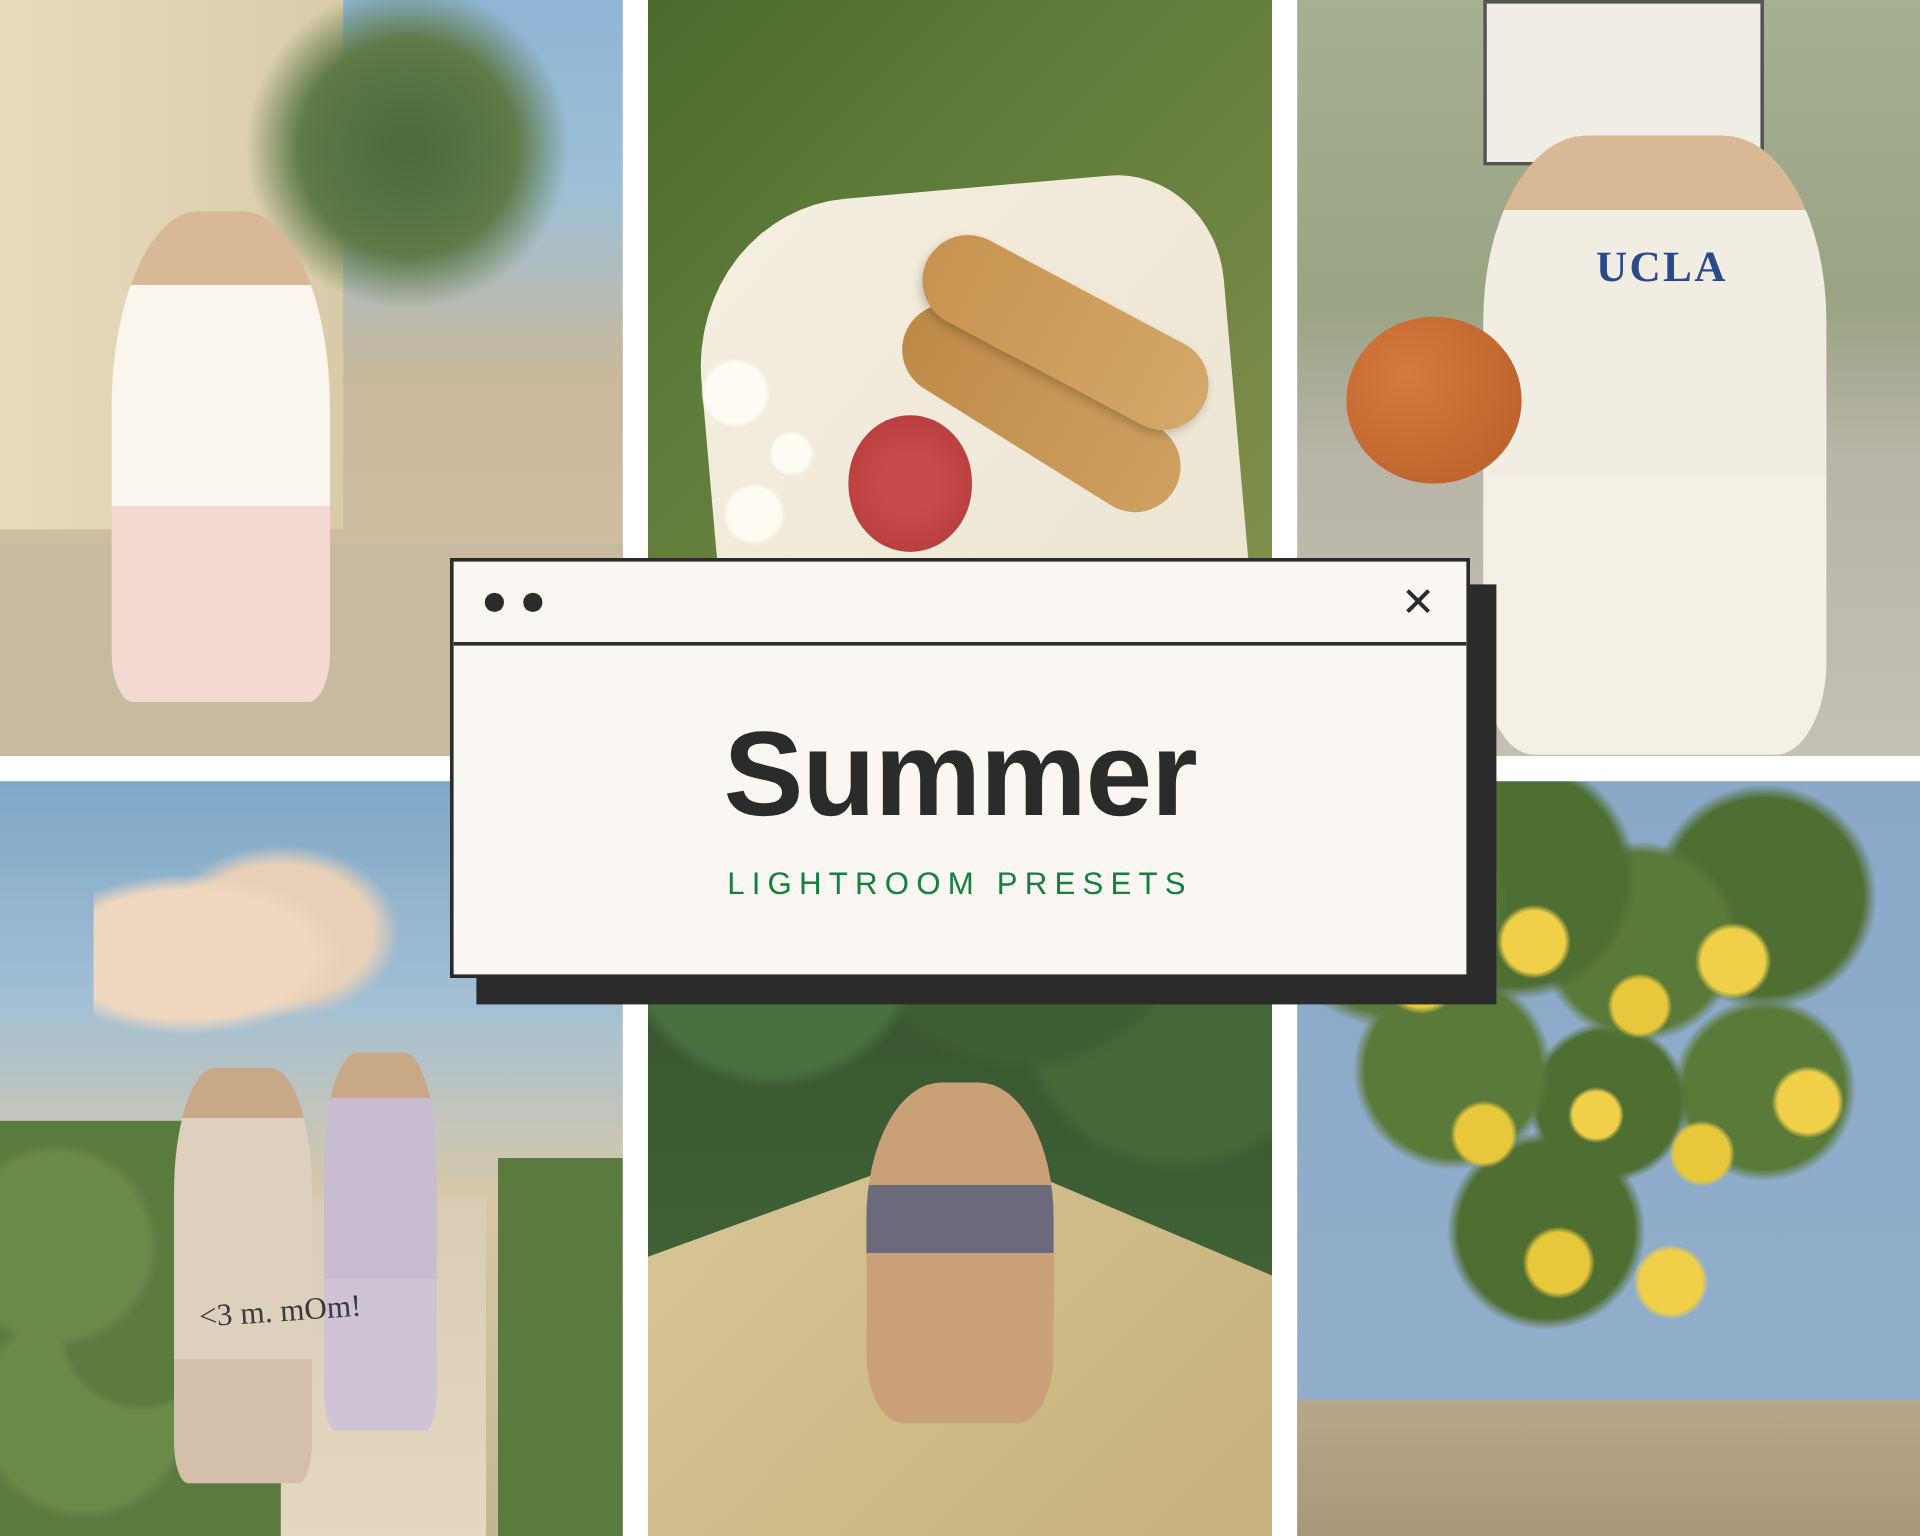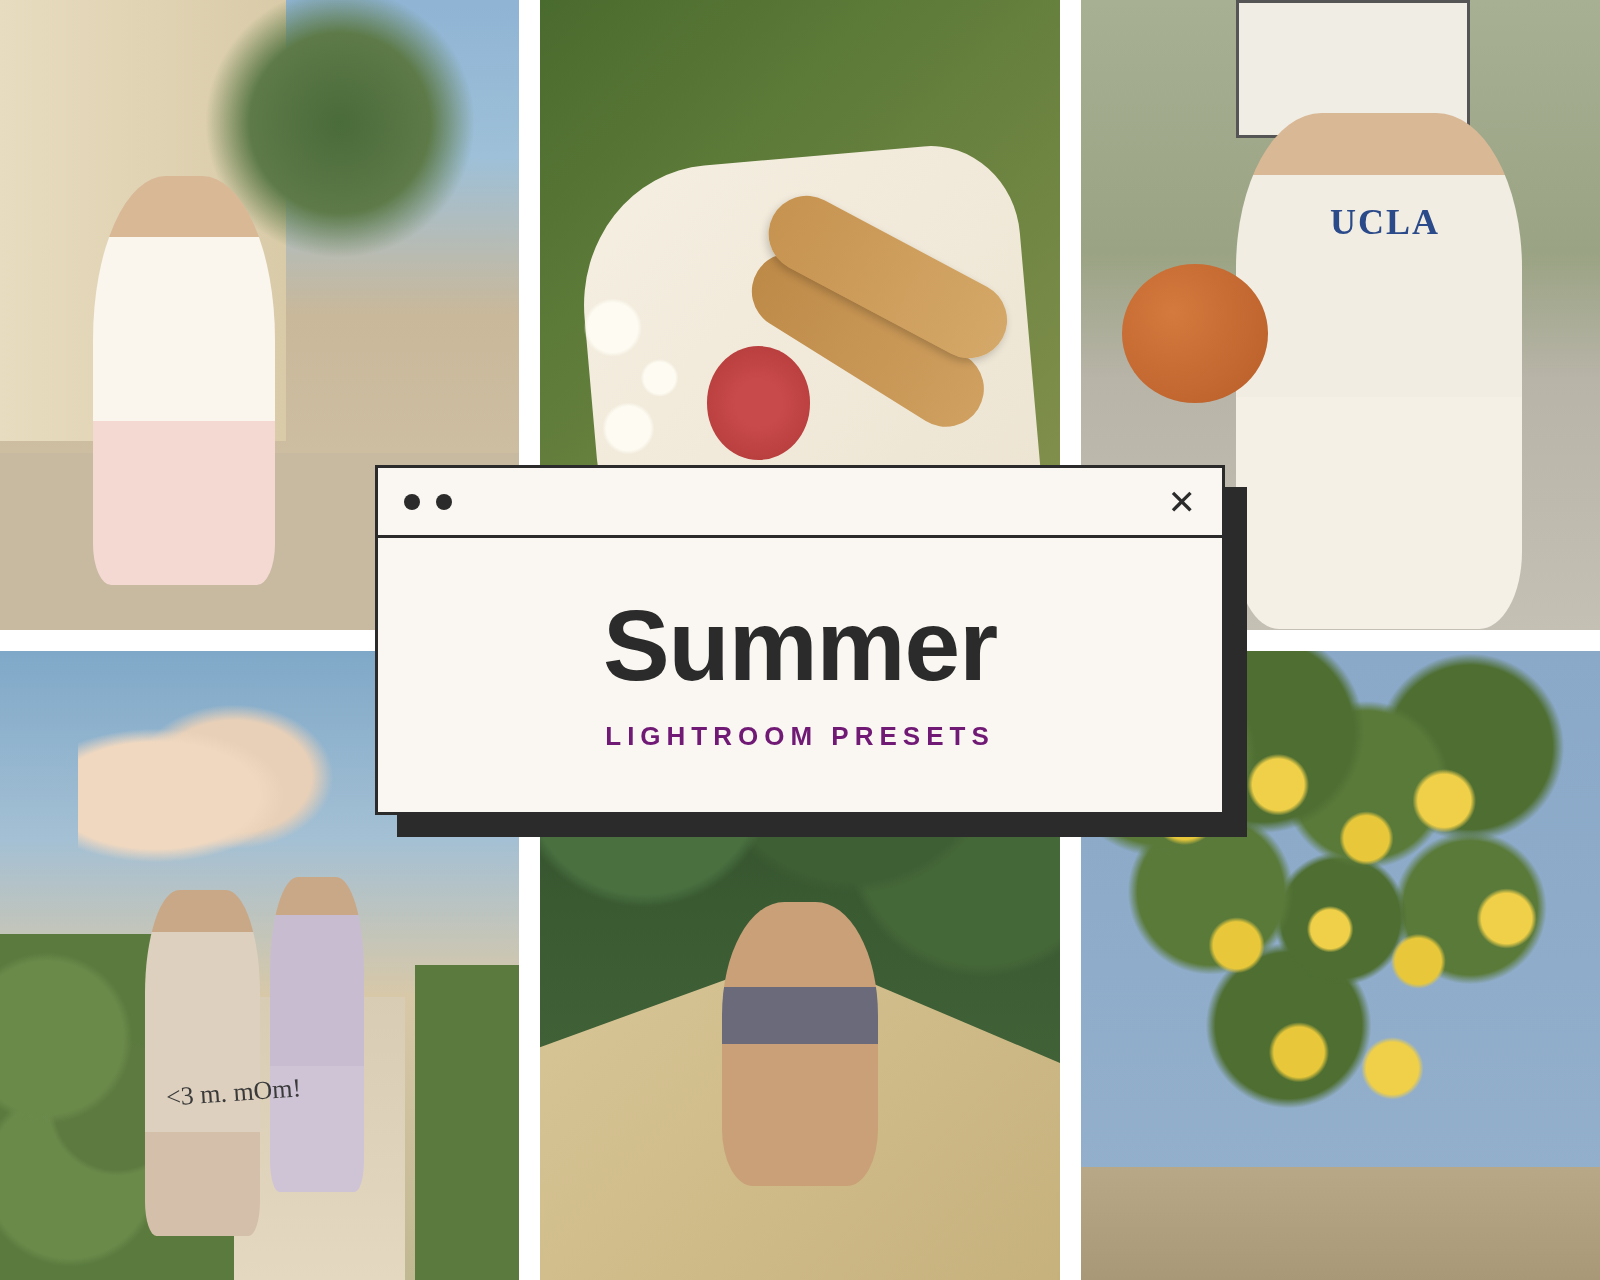--- a/index.html
+++ b/index.html
@@ -125,23 +125,23 @@
 .title {
   font-size: 100px;
   font-weight: 600;
   color: #2b2b2b;
   letter-spacing: -1px;
   font-family: "Arial Rounded MT Bold", "Helvetica Neue", sans-serif;
 }
 .subtitle {
   font-size: 26px;
   letter-spacing: 6px;
-  color: #701a75;
+  color: #15803d;
   margin-top: 18px;
-  font-weight: 700;
+  font-weight: 400;
 }
 </style>
 </head>
 <body>
 
 <div class="grid">
 
   <div class="tile t1">
     <div class="building"></div>
     <div class="palm"></div>

